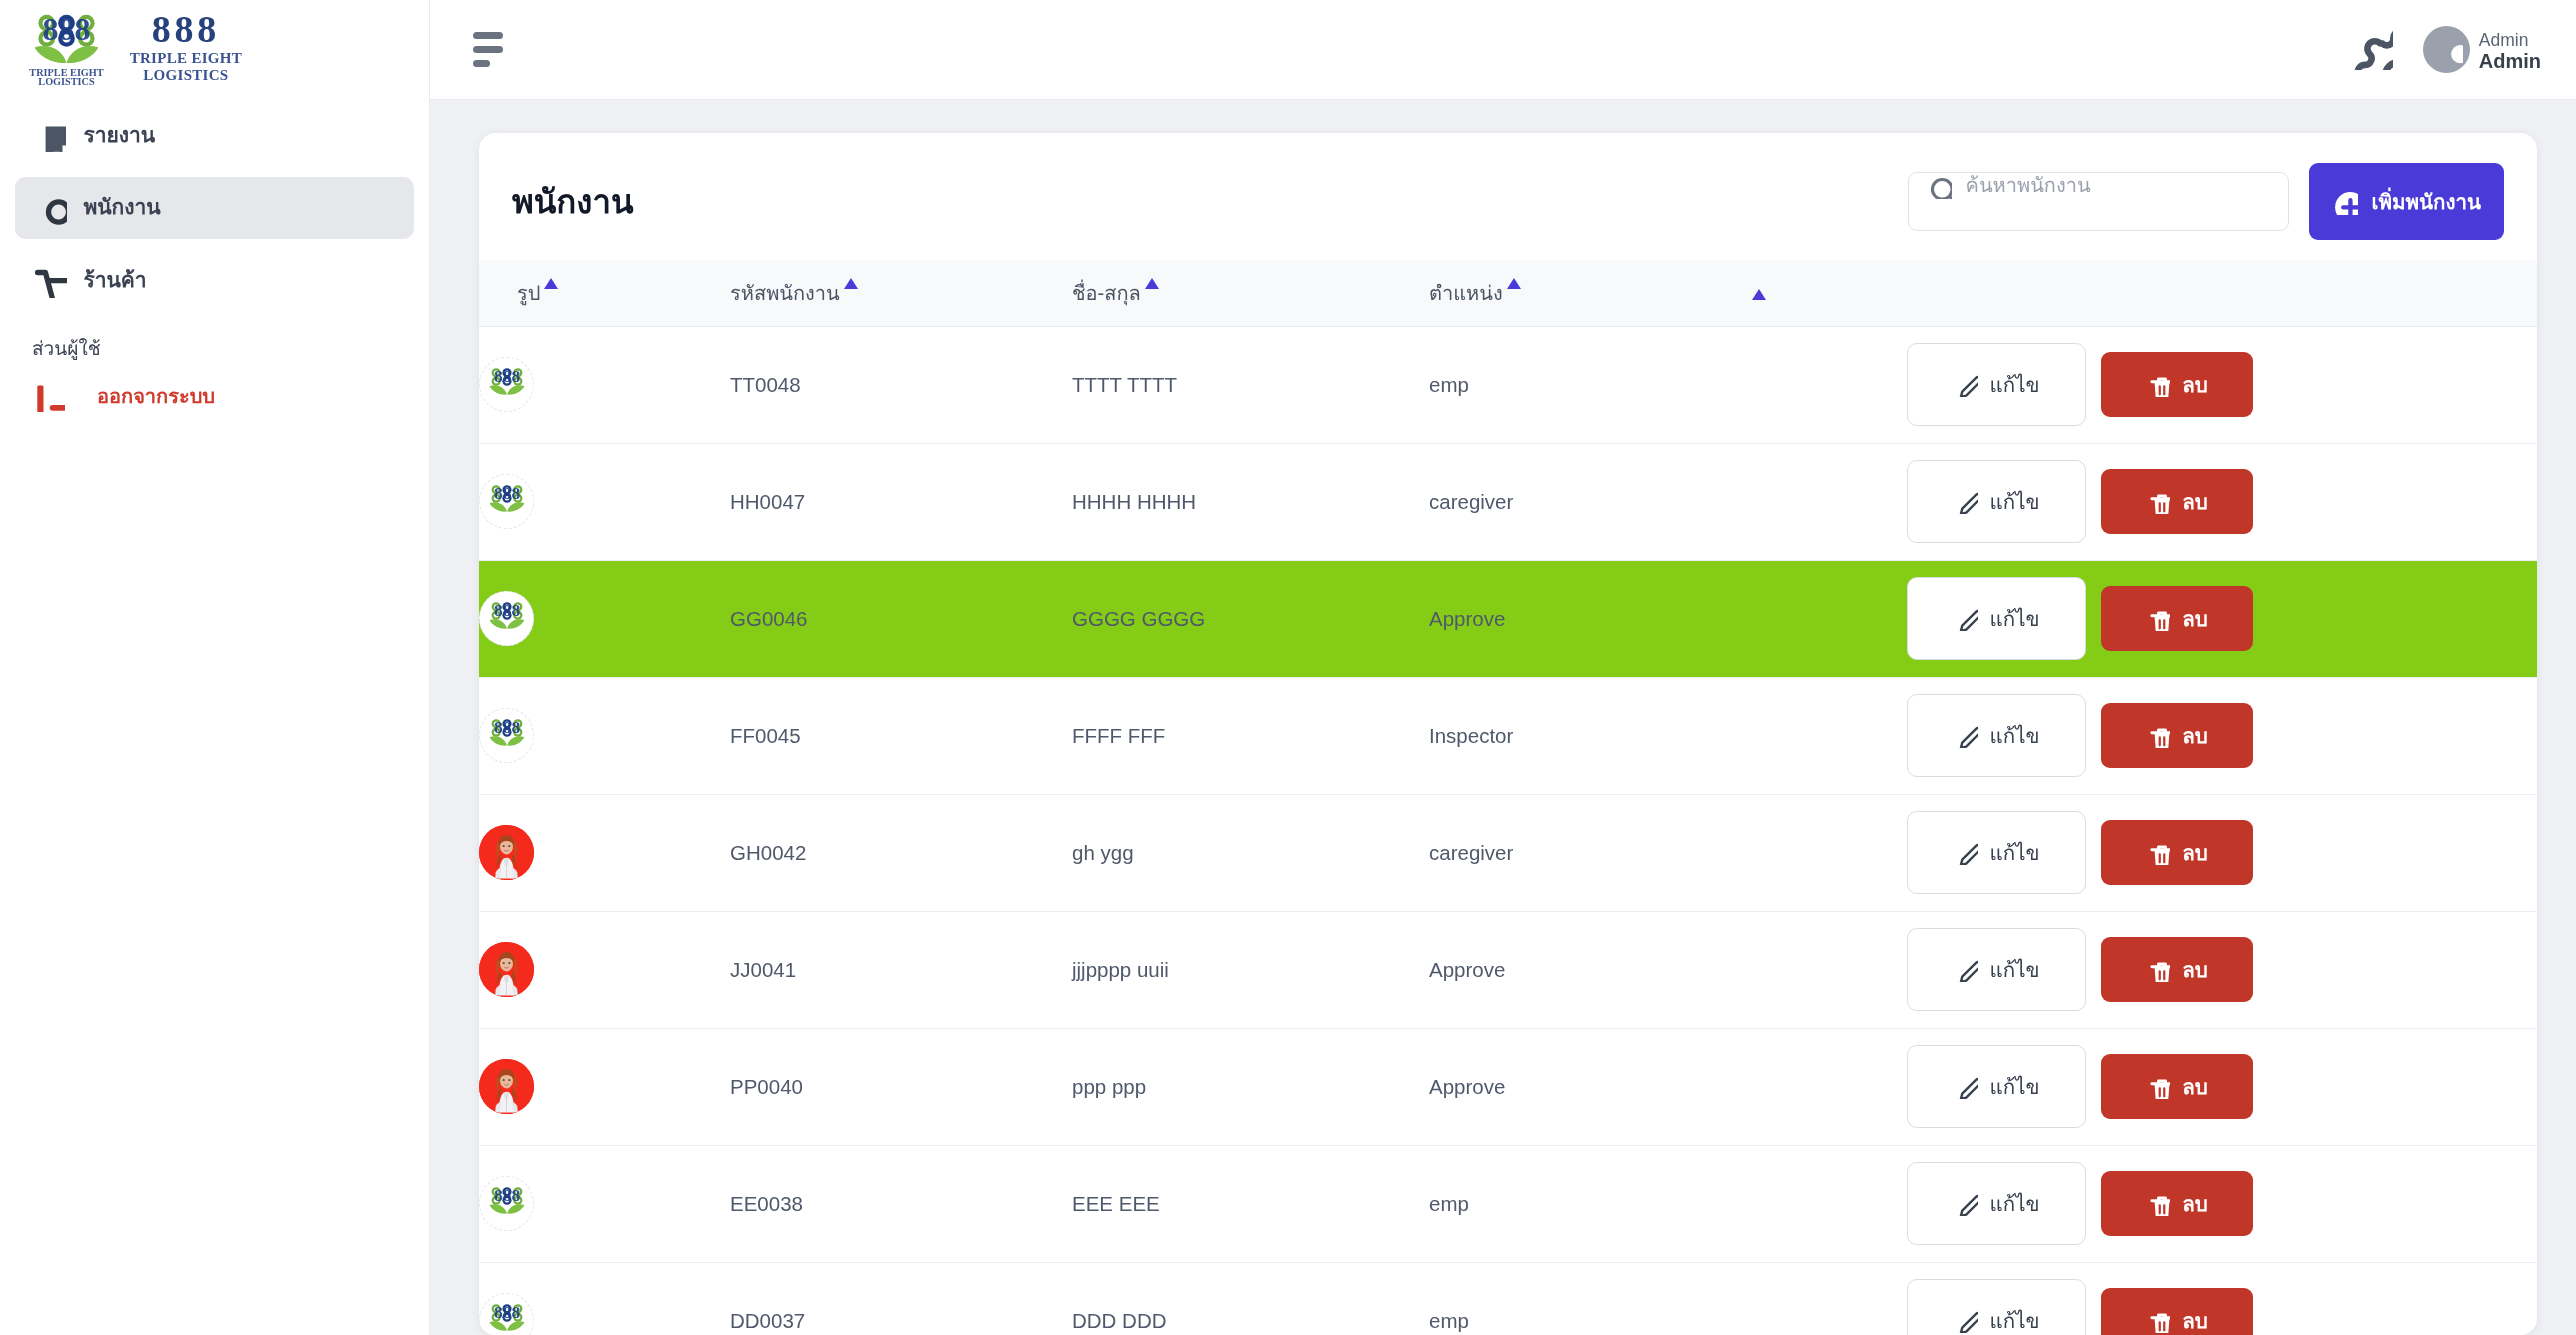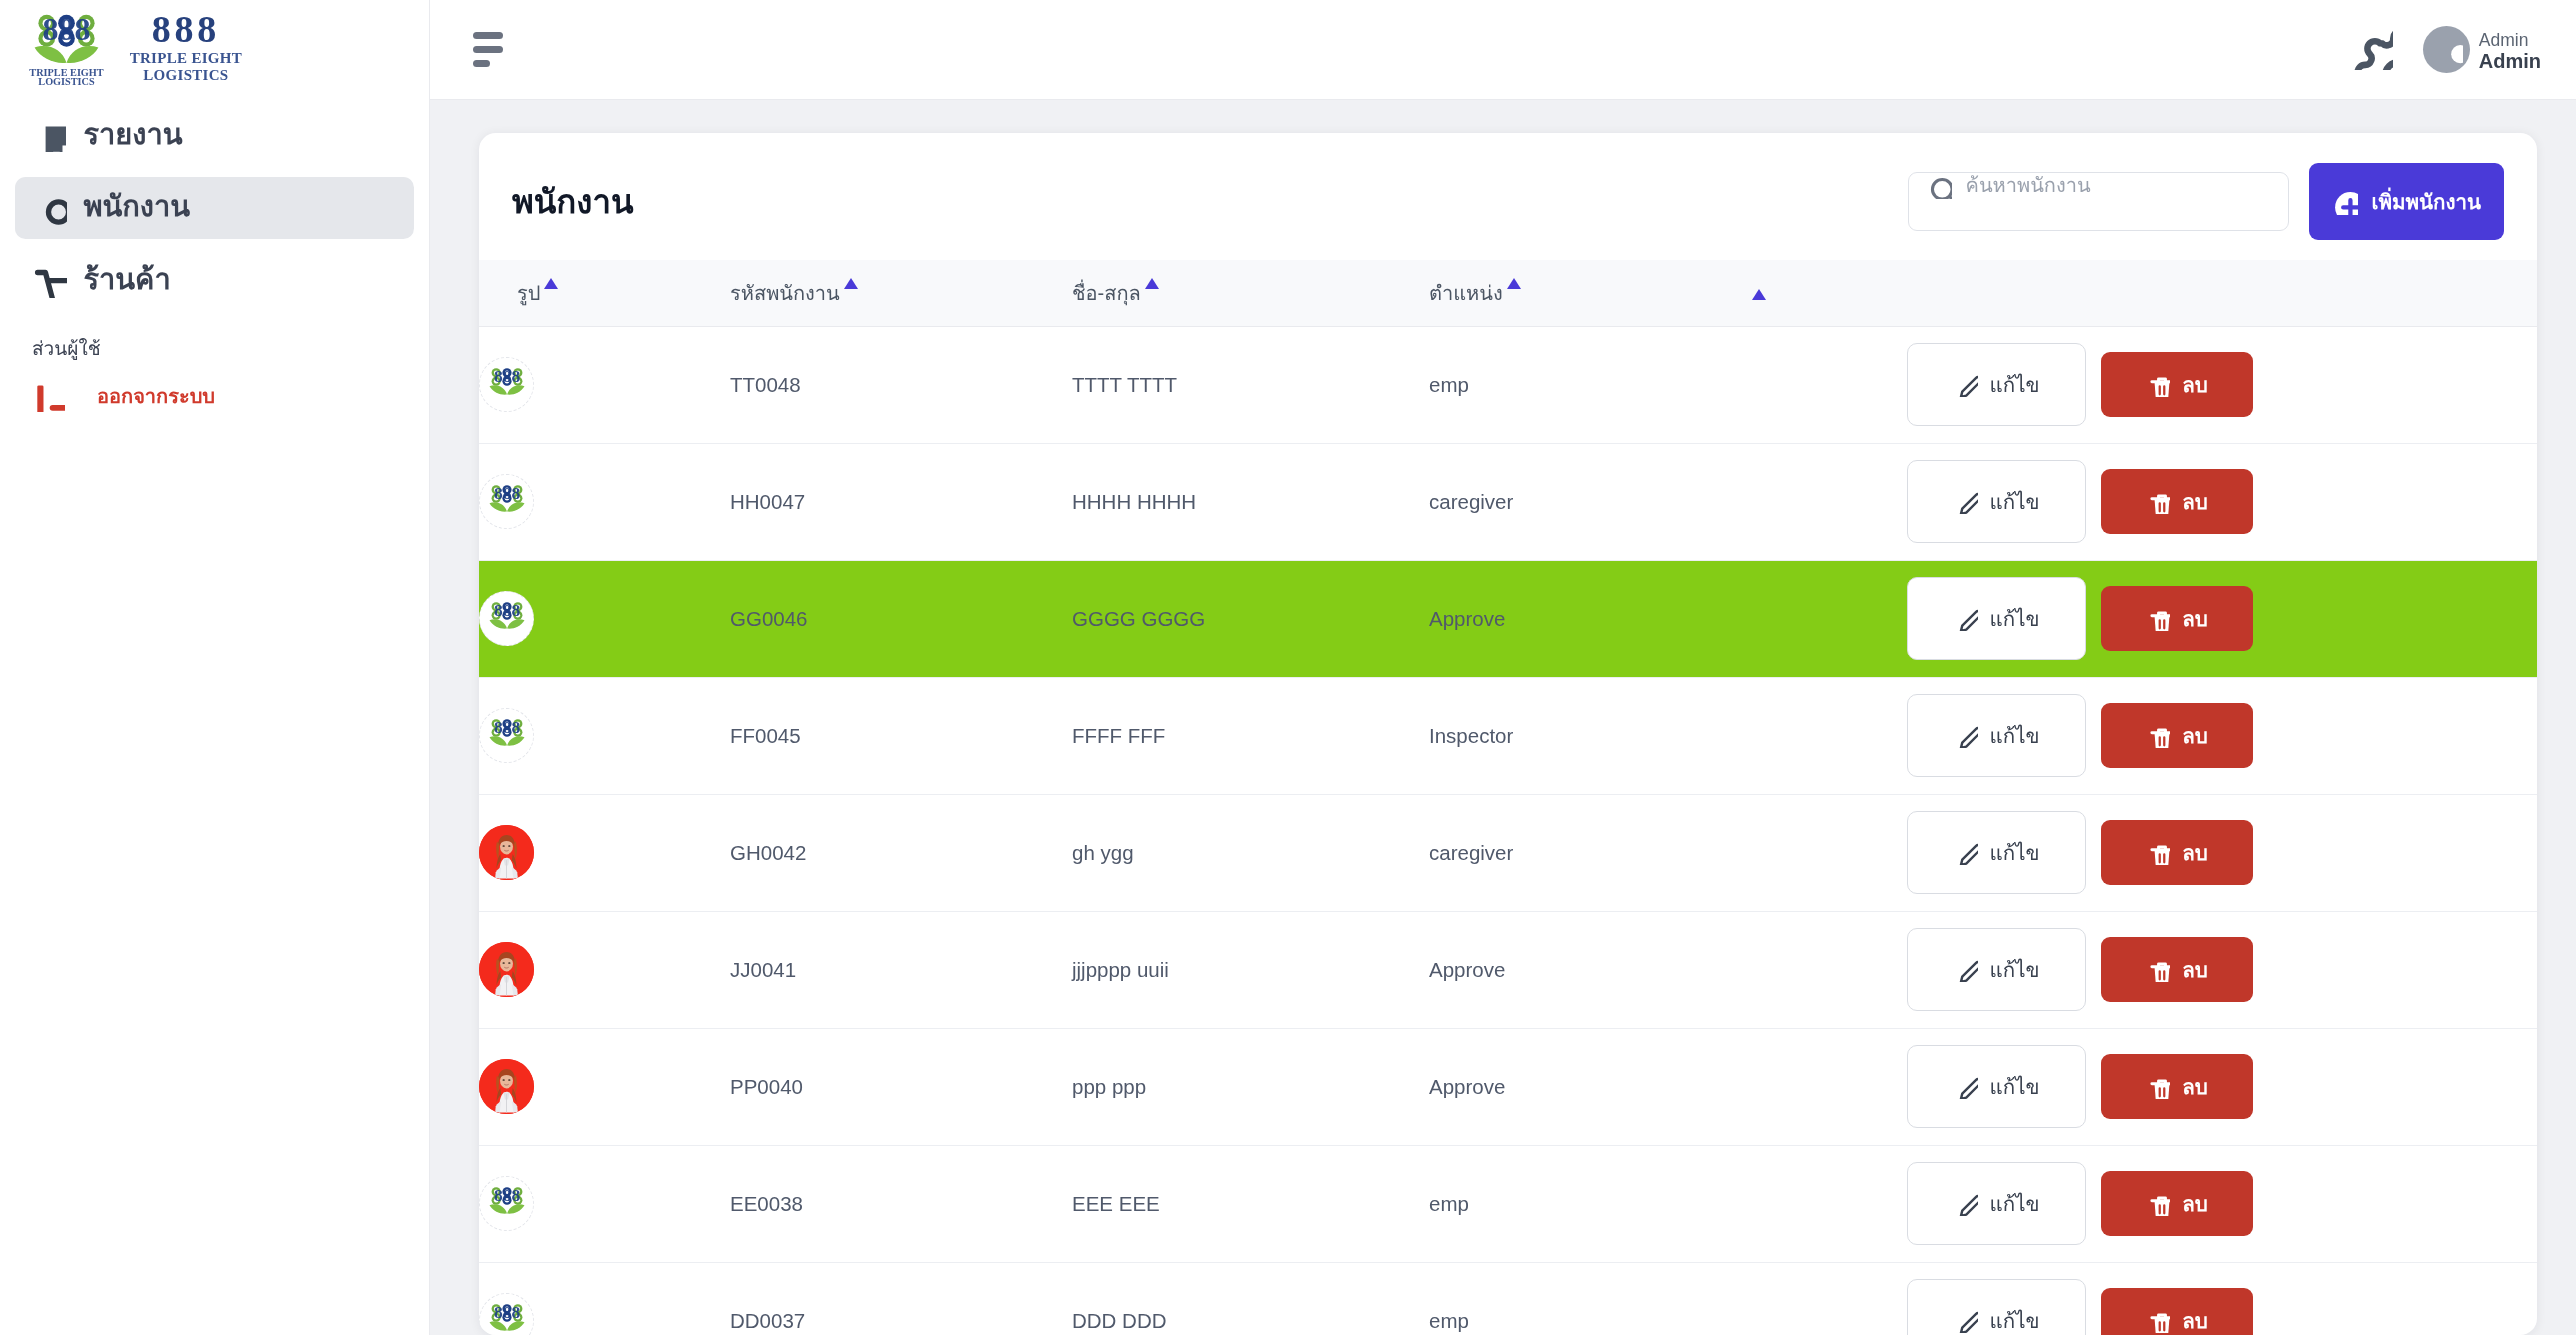--- a/index.html
+++ b/index.html
@@ -58,21 +58,21 @@
 
   .nav { padding: 10.6px 15px 0 15px; }
   .nav-item {
     display: flex;
     align-items: center;
     gap: 16.7px;
     height: 62px;
     padding: 0 16.7px;
     border-radius: 10.6px;
     color: #3b4252;
-    font-size: 29px;
+    font-size: 21px;
     font-weight: 700;
     cursor: pointer;
     margin-bottom: 10.6px;
   }
   .nav-item.active { background: #e5e7eb; }
   .nav-icon { width: 35px; height: 35px; flex: 0 0 35px; display:flex; align-items:center; justify-content:center;}
   .nav-label { line-height: 1; padding-bottom: 3px; }
 
   .nav-section {
     padding: 10.6px 32px 0 32px;

